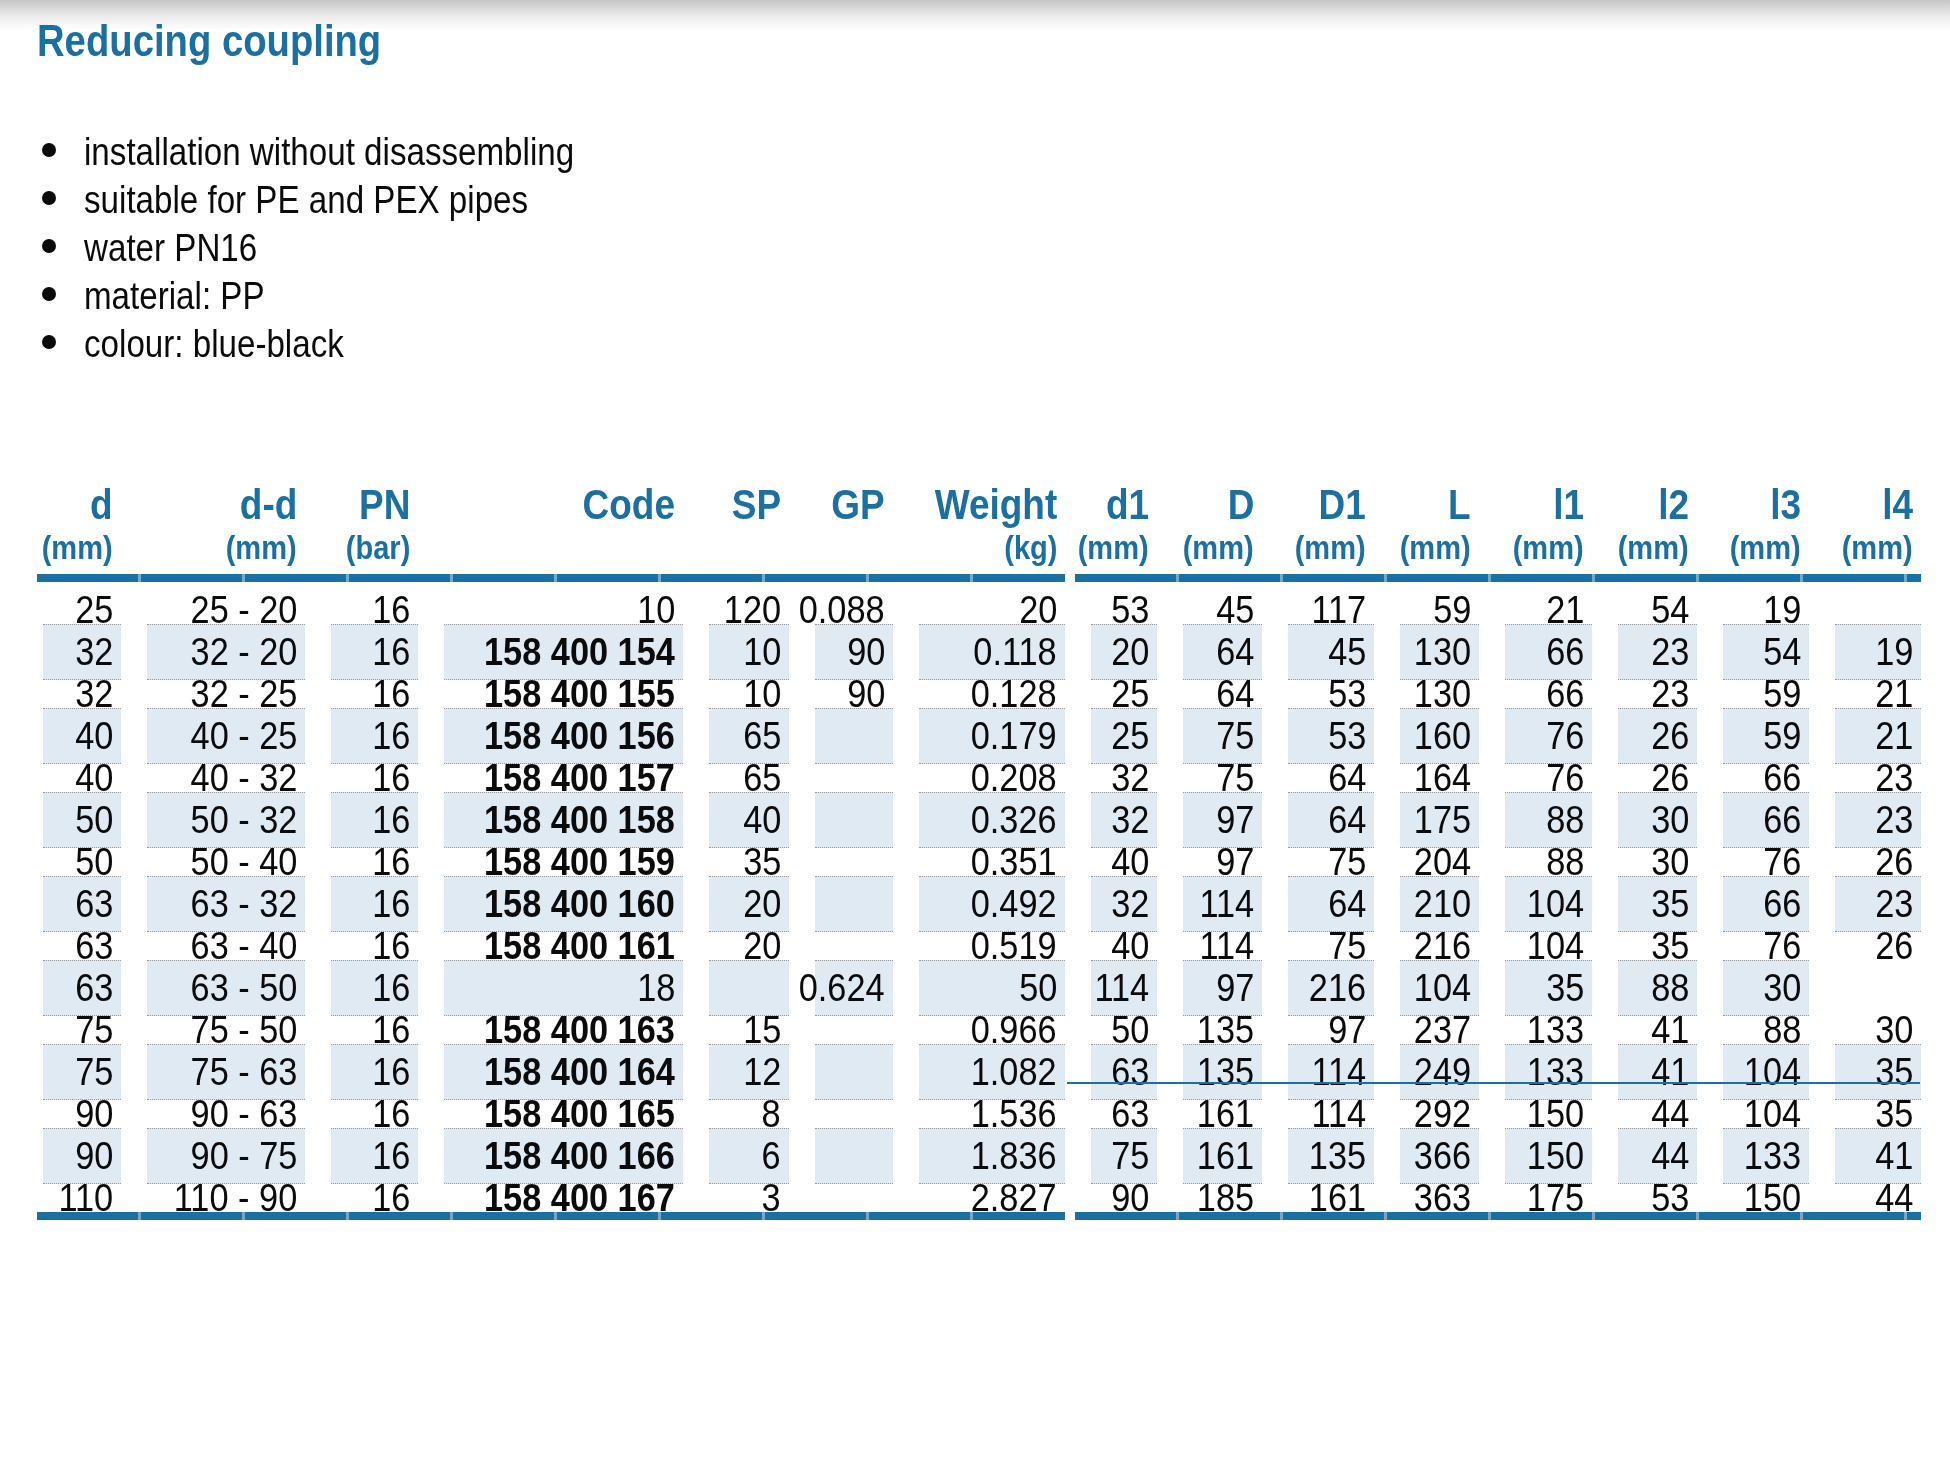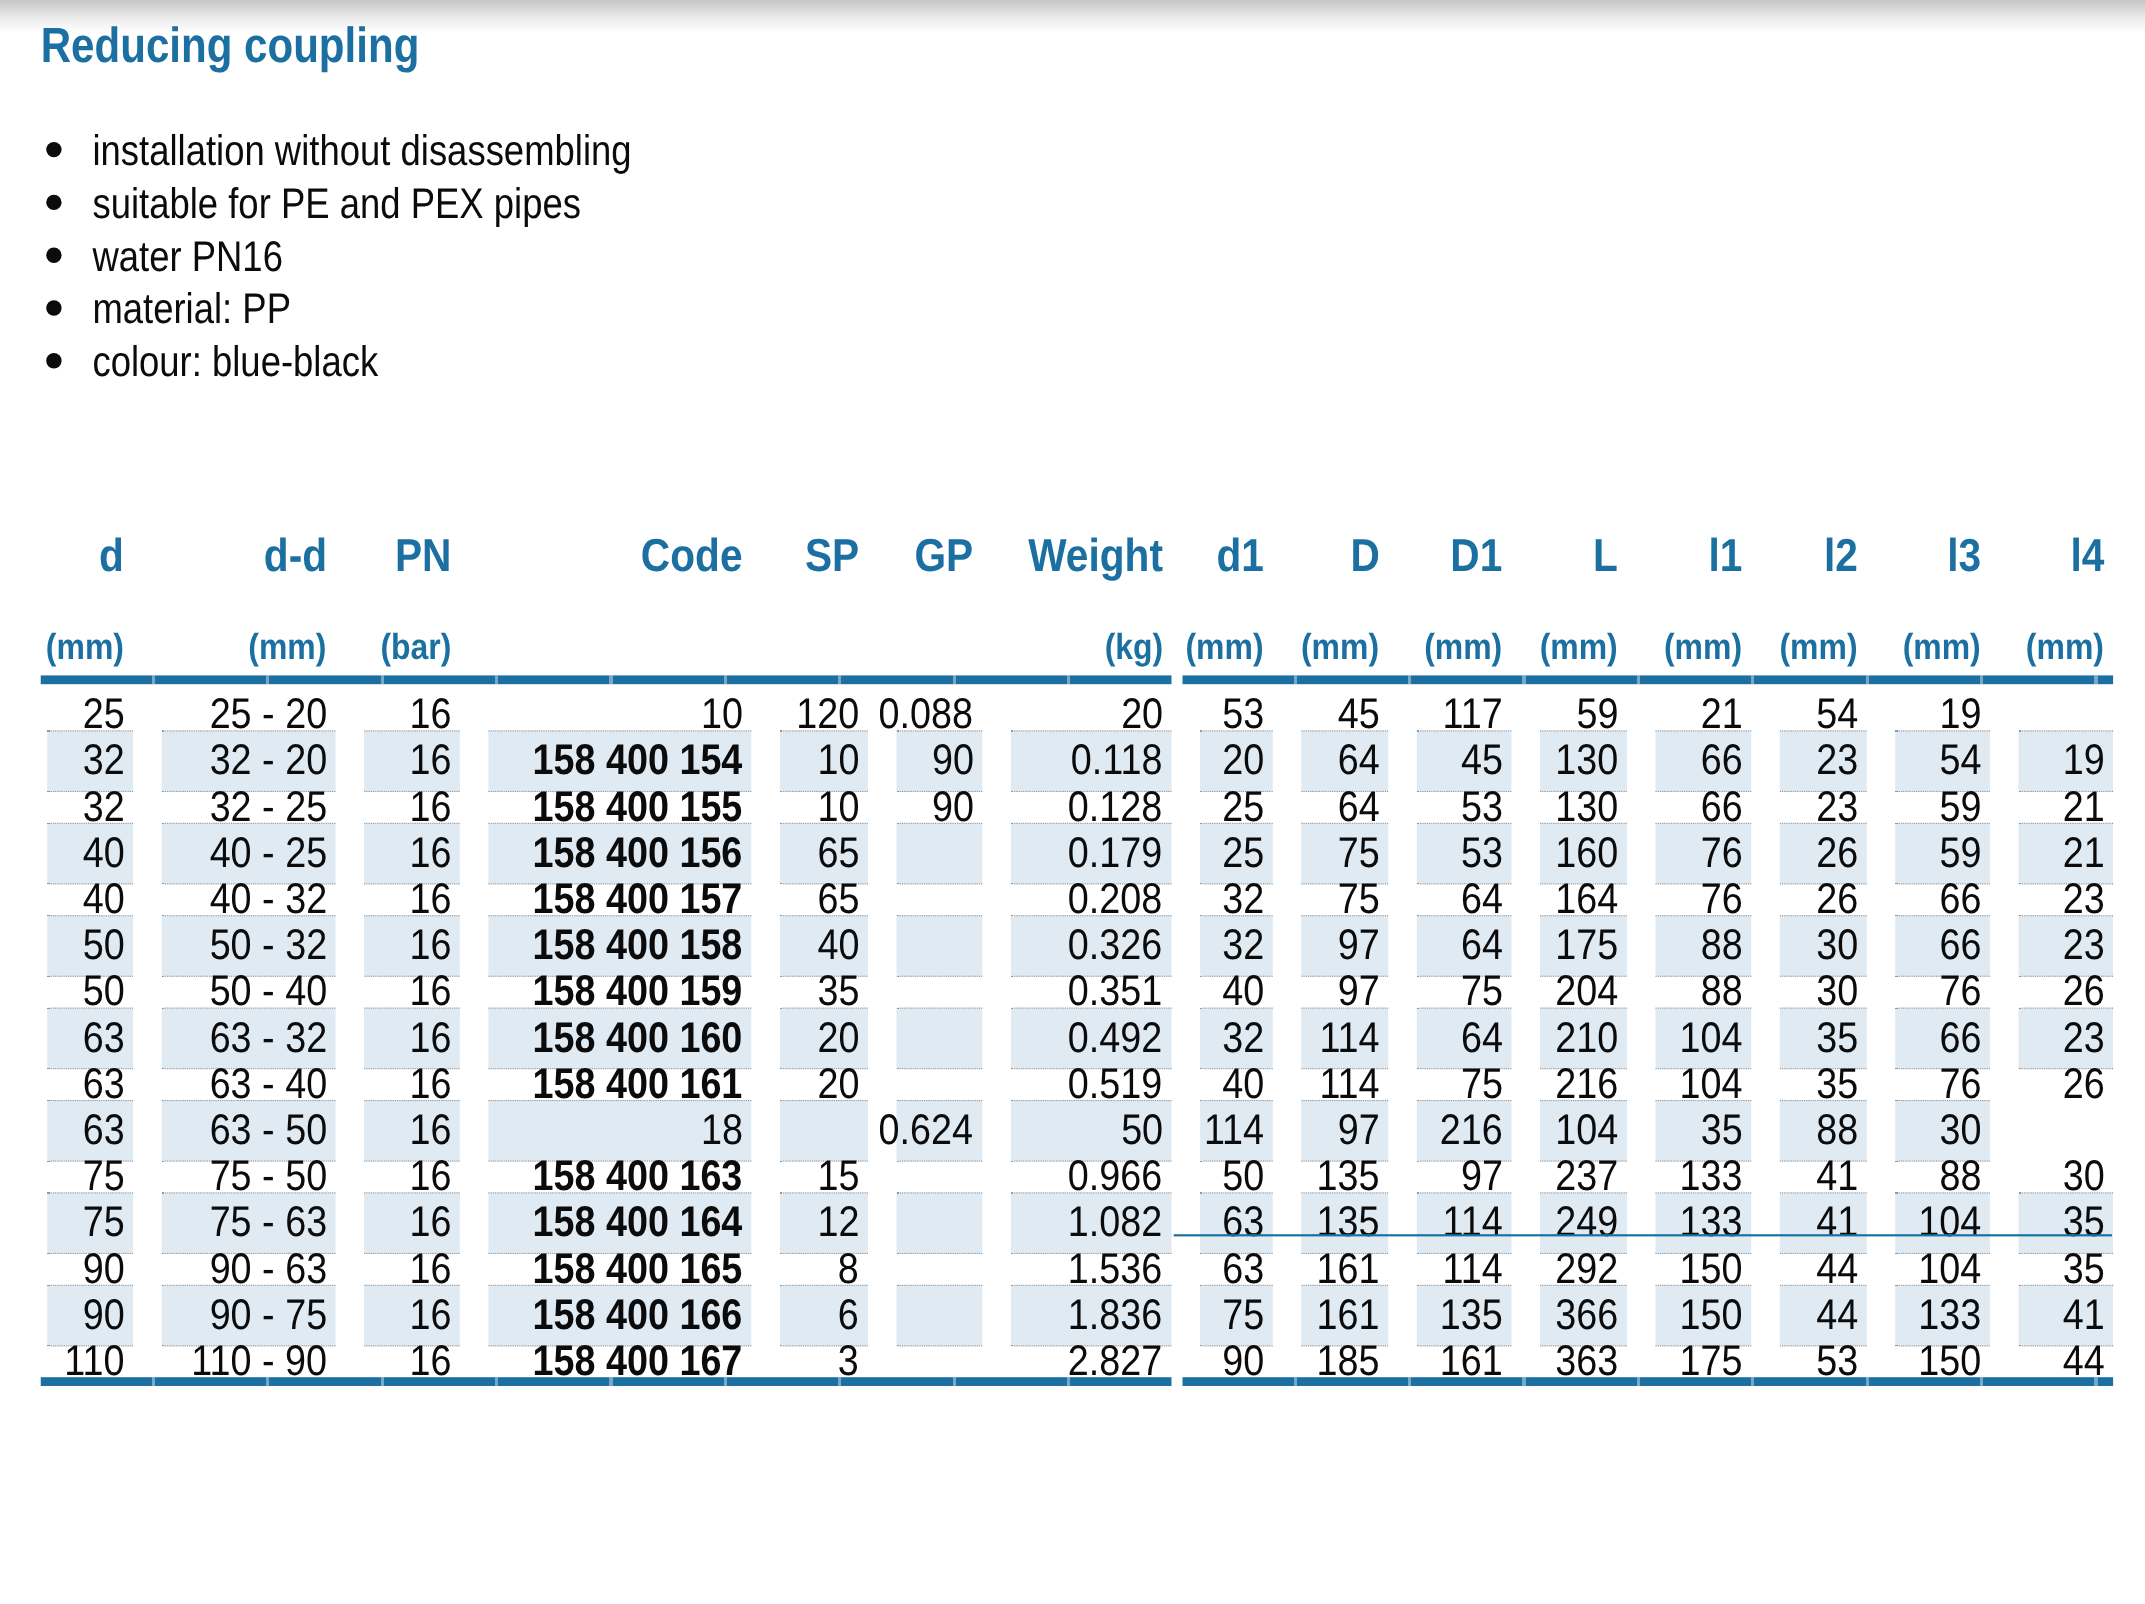--- a/index.html
+++ b/index.html
@@ -19,31 +19,31 @@
   }
   .title{
     position:absolute;left:37px;top:16px;
     font-size:45px;font-weight:bold;color:var(--blue);line-height:1.1;
     white-space:nowrap;
     text-align:right;
   }
   .condL{display:inline-block;transform:scaleX(.85);transform-origin:0 50%;white-space:nowrap;}
   .cond{display:inline-block;transform:scaleX(.88);transform-origin:100% 50%;white-space:nowrap;}
 
-  .features{position:absolute;left:40px;top:114px;margin:0;padding:0;list-style:none;}
+  .features{position:absolute;left:40px;top:128px;margin:0;padding:0;list-style:none;}
   .features li{position:relative;height:48px;padding-left:44px;font-size:39px;display:flex;align-items:center;}
   .features .dot{position:absolute;left:2px;top:15px;width:14px;height:14px;border-radius:50%;background:var(--dot);}
 
   .tbl{position:absolute;left:37px;top:476px;width:1884px;}
   .grid{
     display:grid;
     grid-template-columns:84px 184px 113px 265px 106px 104px 172px 92px 105px 112px 105px 113px 105px 112px 112px;
   }
   .hrow{height:52px;}
-  .urow{height:42px;margin-top:40px;}
+  .urow{height:42px;}
   .hcell,.ucell{
     display:flex;align-items:flex-end;justify-content:flex-end;
     padding:0 8px 2px 0;color:var(--blue);font-weight:bold;line-height:1;
   }
   .hcell{font-size:42px;}
   .ucell{font-size:33px;padding-bottom:6px;}
 
   .rule{position:relative;height:8px;}
   .rule.top{margin-top:4px;}
   .seg{

